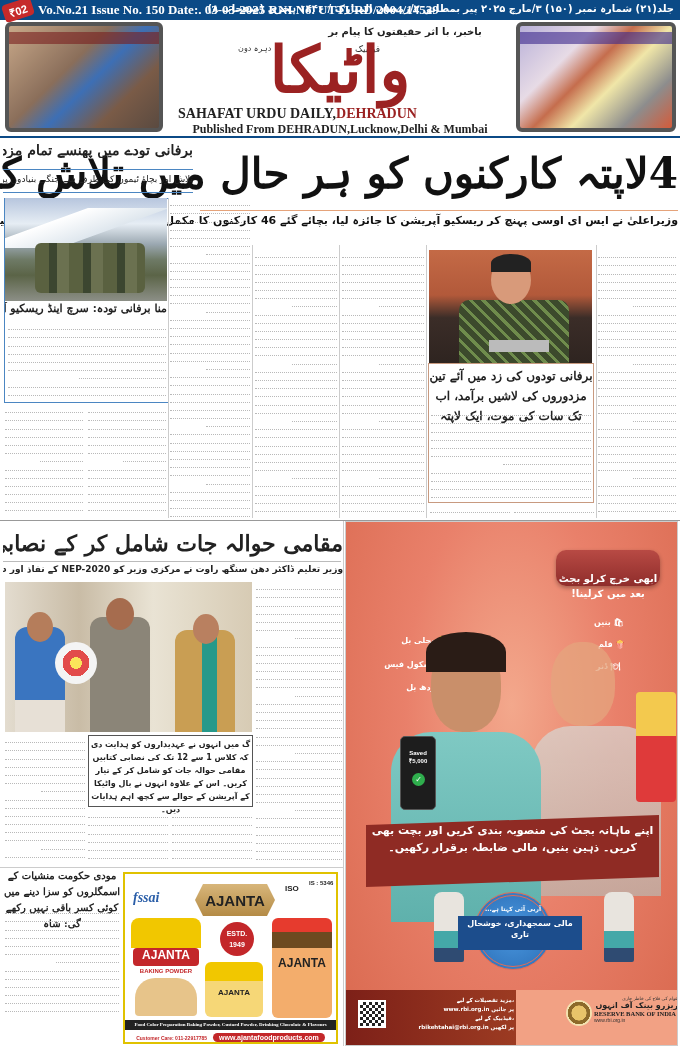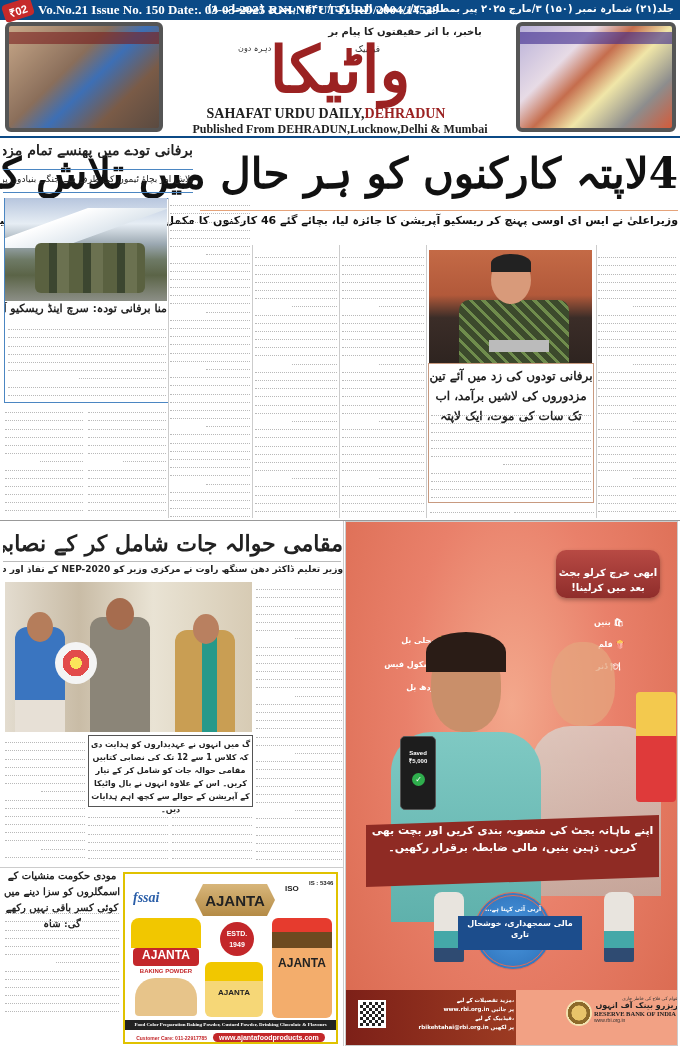--- a/index.html
+++ b/index.html
@@ -15,21 +15,21 @@
   .photo-box { position: absolute; top: 22px; height: 110px; border: 4px solid #555; border-radius: 6px; overflow: hidden; }
   .photo-left { left: 5px; width: 158px; background: linear-gradient(135deg,#c9a98a 0%,#8a6e5a 40%,#3d6fb5 55%,#7a5b47 75%,#5a4a40 100%); }
   .photo-right { left: 516px; width: 160px; background: linear-gradient(135deg,#b8b0d8 0%,#e7dbe6 30%,#c56d4d 45%,#f0e6a8 60%,#8d8d8d 80%,#d45b3a 100%); }
   .photo-banner { position: absolute; left: 0; top: 6px; width: 100%; height: 12px; background: rgba(120,30,30,.6); }
   .photo-right .photo-banner { background: rgba(60,40,140,.6); }
 
   .tagline-top { position: absolute; left: 305px; top: 26px; width: 200px; text-align: center; font: bold 10px "DejaVu Sans", sans-serif; direction: rtl; color: #222; }
   .logo-urdu { position: absolute; left: 200px; top: 30px; width: 280px; text-align: center; font: bold 64px "DejaVu Serif", serif; color: #9b2222; direction: rtl; line-height: 80px; }
   .logo-small-1 { position: absolute; left: 355px; top: 44px; font: 9px "DejaVu Sans", sans-serif; color: #333; direction: rtl; }
   .logo-small-2 { position: absolute; left: 238px; top: 44px; font: 8px "DejaVu Sans", sans-serif; color: #333; direction: rtl; }
-  .sub-eng { position: absolute; left: 156px; top: 106px; width: 340px; text-align: center; font: bold 14px "Liberation Serif", serif; color: #222; white-space: nowrap; }
+  .sub-eng { position: absolute; left: 178px; top: 106px; width: 340px; text-align: left; font: bold 14px "Liberation Serif", serif; color: #222; white-space: nowrap; }
   .sub-eng .city { color: #9b2222; }
   .pub-eng { position: absolute; left: 170px; top: 122px; width: 340px; text-align: center; font: bold 12px "Liberation Serif", serif; color: #222; white-space: nowrap; }
   .rule-top { position: absolute; left: 0; top: 136px; width: 680px; height: 2px; background: #0b4a86; }
 
   
   .lead-headline { position: absolute; left: 200px; top: 140px; width: 478px; height: 68px; font: bold 42px "DejaVu Serif", serif; direction: rtl; text-align: center; color: #111; white-space: nowrap; line-height: 68px; }
   .lead-sub { position: absolute; left: 200px; top: 214px; width: 478px; font: bold 11px "DejaVu Sans", sans-serif; direction: rtl; text-align: center; color: #111; white-space: nowrap; }
   .lead-rule { position: absolute; left: 200px; top: 210px; width: 478px; height: 1px; background: #e5a37a; }
 
   
@@ -90,21 +90,21 @@
   .jar3 .lab { position: absolute; left: 2px; top: 38px; width: 56px; font: bold 12px "Liberation Sans", sans-serif; color: #222; text-align: center; }
   .aj-bar { position: absolute; left: 0; top: 146px; width: 100%; height: 10px; background: #222; color: #fff; font: bold 5px "Liberation Serif", serif; text-align: center; line-height: 10px; white-space: nowrap; overflow: hidden; }
   .aj-foot { position: absolute; left: 0; top: 157px; width: 100%; height: 13px; display: flex; align-items: center; justify-content: center; gap: 6px; }
   .aj-care { font: bold 5px "Liberation Sans", sans-serif; color: #c3272a; }
   .aj-url { background: #c3272a; color: #fff; font: bold 7px "Liberation Sans", sans-serif; padding: 1px 6px; border-radius: 6px; }
 
   
   .rbi { position: absolute; left: 345px; top: 521px; width: 333px; height: 525px; background: radial-gradient(ellipse at 50% 35%,#f3a88c 0%,#e9806a 45%,#d9694f 100%); overflow: hidden; border: 1px solid #ccc; }
   .bubble { position: absolute; background: linear-gradient(180deg,#b84a44,#8f2d2b); color: #fff; font: bold 12px "DejaVu Sans", sans-serif; direction: rtl; text-align: center; border-radius: 10px; box-shadow: 0 2px 4px rgba(0,0,0,.3); }
   .bubble-left { left: 18px; top: 28px; width: 126px; height: 62px; line-height: 20px; font-size: 11px; padding-top: 2px; }
-  .bubble-right { left: 210px; top: 28px; width: 104px; height: 48px; line-height: 15px; font-size: 10px; padding-top: 15px; }
+  .bubble-right { left: 210px; top: 28px; width: 104px; height: 36px; line-height: 15px; font-size: 10px; padding-top: 21px; }
   .exp { position: absolute; font: bold 8px "DejaVu Sans", sans-serif; color: #fff; direction: rtl; white-space: nowrap; }
   .woman1 { position: absolute; left: 30px; top: 100px; width: 175px; height: 320px; }
   .woman1 .face { position: absolute; left: 55px; top: 20px; width: 70px; height: 90px; border-radius: 45%; background: #c98f6a; }
   .woman1 .hair { position: absolute; left: 50px; top: 10px; width: 80px; height: 40px; border-radius: 50% 50% 0 0; background: #2a1c16; }
   .woman1 .dress { position: absolute; left: 15px; top: 110px; width: 150px; height: 190px; background: linear-gradient(180deg,#7fc9c3,#5fb1ac); border-radius: 40px 40px 0 0; }
   .woman2 { position: absolute; left: 180px; top: 100px; width: 140px; height: 280px; opacity: .75; }
   .woman2 .face { position: absolute; left: 25px; top: 20px; width: 64px; height: 84px; border-radius: 45%; background: #e5a57e; }
   .woman2 .dress { position: absolute; left: 5px; top: 104px; width: 130px; height: 170px; background: linear-gradient(180deg,#d9d4cf,#bdb5ad); border-radius: 40px 40px 0 0; }
   .bags { position: absolute; left: 290px; top: 170px; width: 40px; height: 110px; background: linear-gradient(180deg,#f3c94e 0 40%,#df3a3a 40%); border-radius: 4px; }
   .phone { position: absolute; left: 54px; top: 214px; width: 36px; height: 74px; background: #1d1d1d; border-radius: 5px; border: 1px solid #555; }

